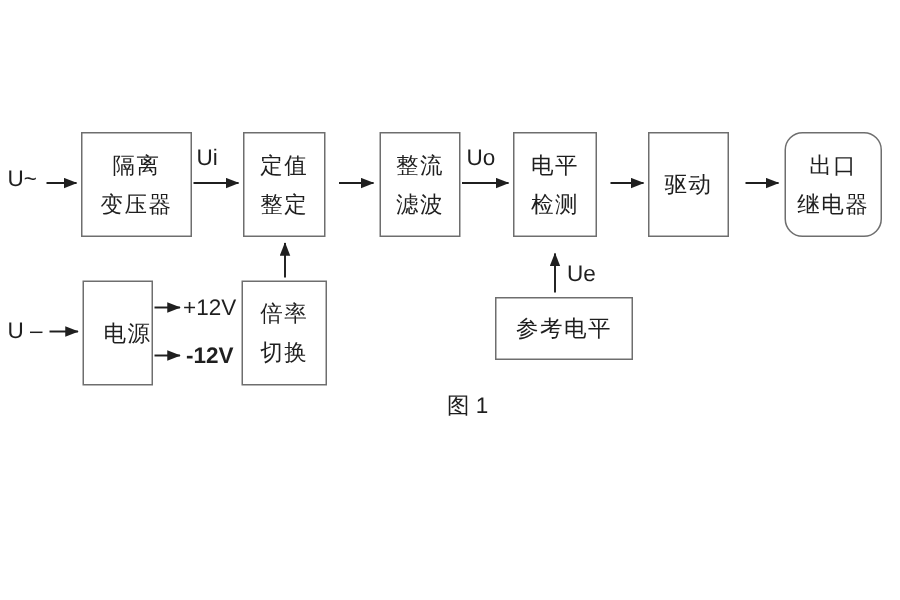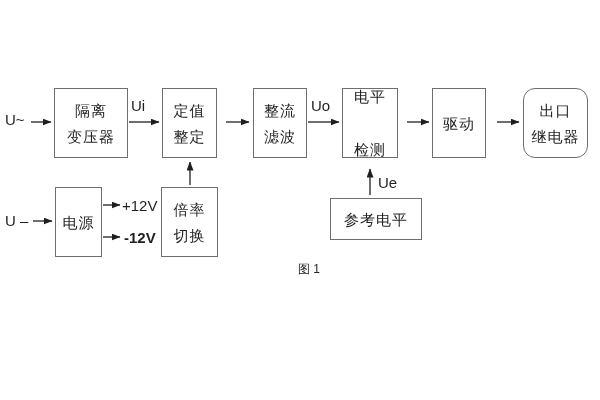--- a/index.html
+++ b/index.html
@@ -33,21 +33,21 @@
     text-align: center;
   }
   .lbl {
     position: absolute;
     font-size: 15px;
     line-height: 1;
     white-space: nowrap;
   }
   .caption {
     position: absolute;
-    font-size: 12px;
+    font-size: 15px;
     line-height: 1;
   }
 </style>
 </head>
 <body>
 
 <div id="canvas">
 
   <svg class="arrows" viewBox="0 0 600 400" aria-hidden="true">
     <defs>
@@ -78,35 +78,35 @@
   <div class="box" style="left:162px; top:88px; width:55px; height:70px;">
     <span>定值</span>
     <span>整定</span>
   </div>
 
   <div class="box" style="left:253px; top:88px; width:54px; height:70px;">
     <span>整流</span>
     <span>滤波</span>
   </div>
 
-  <div class="box" style="left:342px; top:88px; width:56px; height:70px;justify-content:space-between;">
+  <div class="box" style="left:342px; top:88px; width:56px; height:70px;">
     <span>电平</span>
     <span>检测</span>
   </div>
 
   <div class="box" style="left:432px; top:88px; width:54px; height:70px;">
     <span>驱动</span>
   </div>
 
   <div class="box" style="left:523px; top:88px; width:65px; height:70px;border-radius:12px;">
     <span>出口</span>
     <span>继电器</span>
   </div>
 
-  <div class="box" style="left:55px; top:187px; width:47px; height:70px;">
+  <div class="box" style="left:55px; top:187px; width:47px; height:70px;align-items:flex-end;">
     <span>电源</span>
   </div>
 
   <div class="box" style="left:161px; top:187px; width:57px; height:70px;">
     <span>倍率</span>
     <span>切换</span>
   </div>
 
   <div class="box" style="left:330px; top:198px; width:92px; height:42px; gap:0;">
     <span>参考电平</span>

